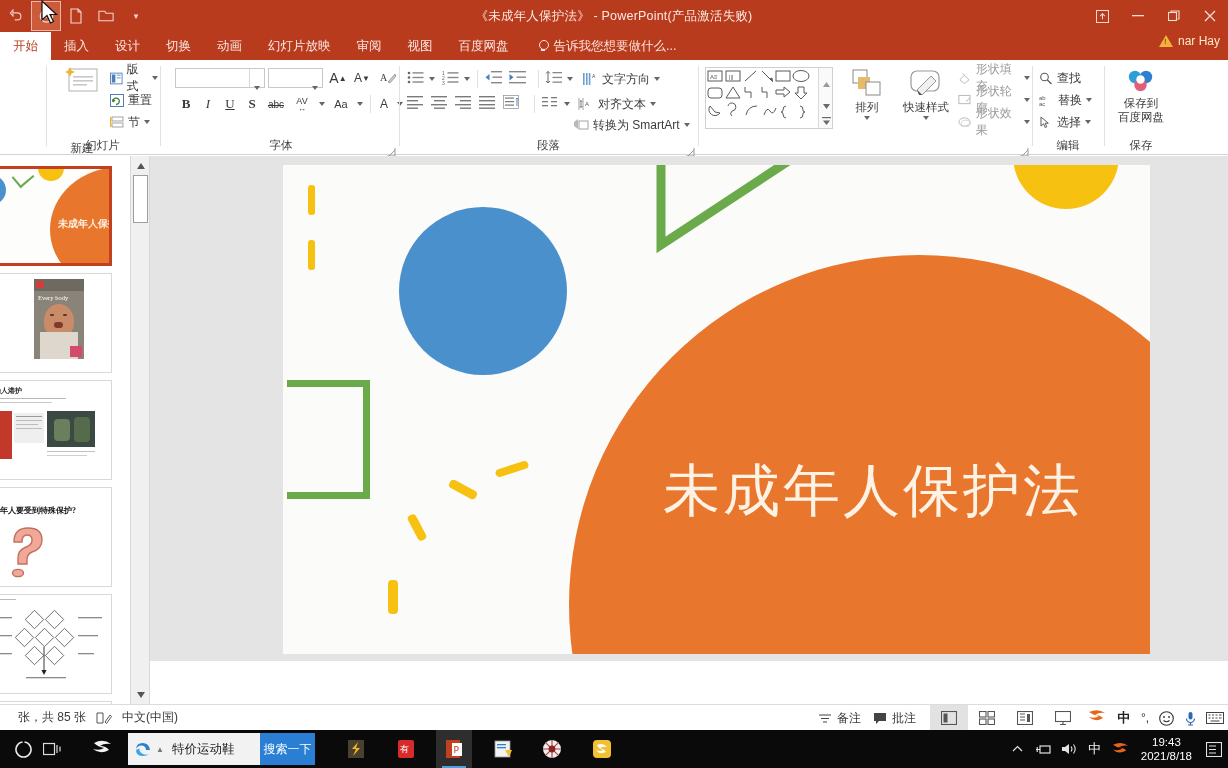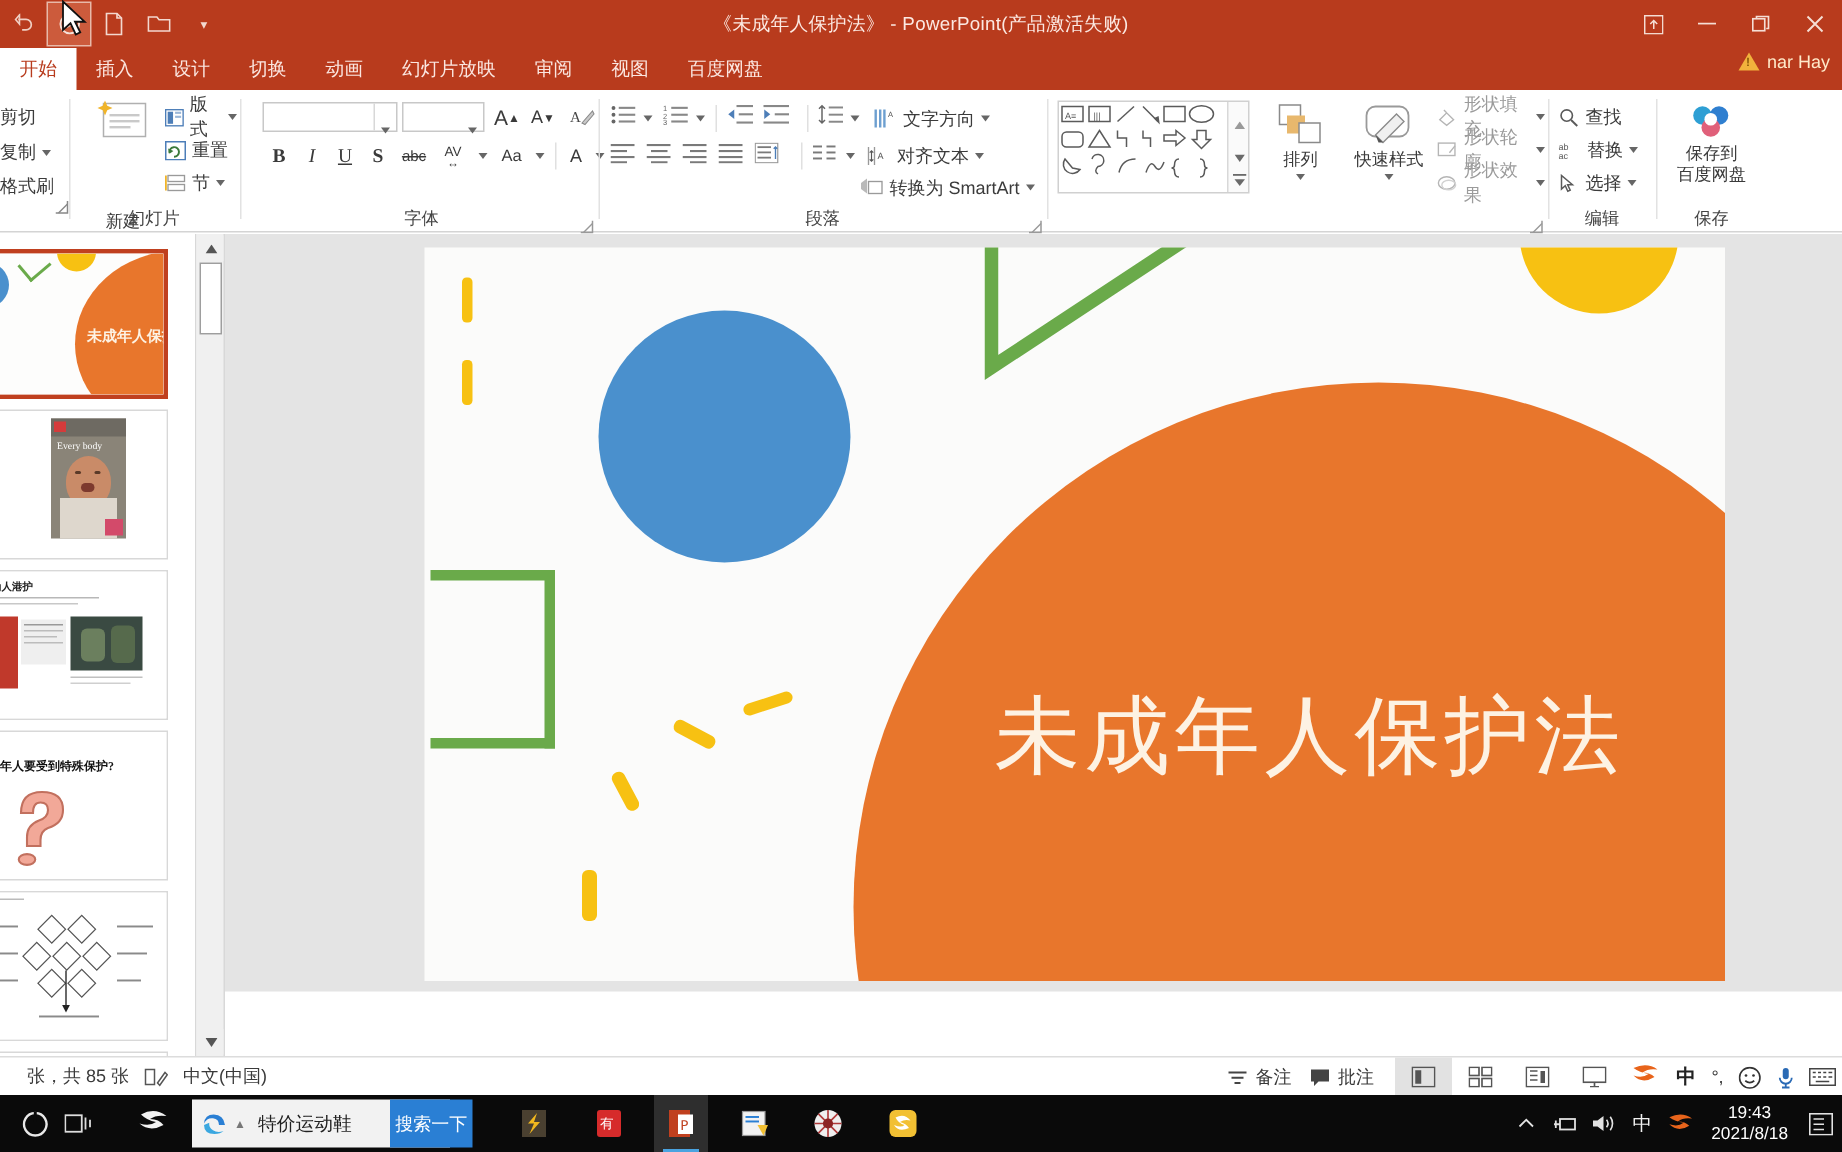--- a/index.html
+++ b/index.html
@@ -180,49 +180,33 @@
     <div class="tabs">
       <div class="tab active">开始</div>
       <div class="tab">插入</div>
       <div class="tab">设计</div>
       <div class="tab">切换</div>
       <div class="tab">动画</div>
       <div class="tab">幻灯片放映</div>
       <div class="tab">审阅</div>
       <div class="tab">视图</div>
       <div class="tab">百度网盘</div>
+      <div class="tellme">
+        <span class="bulb"></span>
+        <span>告诉我您想要做什么...</span>
+      </div>
     </div>
   </div>
   <div class="userinfo">
     <span class="warn-tri"></span>
     <span>nar Hay</span>
   </div>
 
   <div class="ribbon">
 
-    <div class="rgroup" style="left:0;width:46px;">
-      <div style="position:absolute;left:0;top:7px;">
-        <div class="clip-item">
-          <span>剪切</span>
-        </div>
-        <div class="clip-item">
-          <span>复制</span>
-          <span class="caret"></span>
-        </div>
-        <div class="clip-item">
-          <span>格式刷</span>
-        </div>
-      </div>
-      <div class="dlg-launch" style="right:0;bottom:16px;">
-        <svg width="9" height="9" viewBox="0 0 9 9">
-            <path d="M0 8 h8 V0" fill="none" stroke="#888" stroke-width="1"></path>
-            <path d="M2 8 L8 2" stroke="#888" stroke-width="1"></path>
-          </svg>
-      </div>
-    </div>
     <div class="rdiv" style="left:46px;"></div>
 
     <div class="rgroup" style="left:47px;width:111px;">
       <div class="bigbtn" style="position:absolute;left:9px;top:5px;width:52px;gap:44px;">
         <svg width="42" height="32" viewBox="0 0 42 32">
           <rect x="8" y="4" width="28" height="22" fill="#fff" stroke="#b0b0b0" stroke-width="1"></rect>
           <rect x="12" y="11" width="20" height="1.6" fill="#c9c9c9"></rect>
           <rect x="12" y="15" width="20" height="1.6" fill="#c9c9c9"></rect>
           <rect x="12" y="19" width="14" height="1.6" fill="#c9c9c9"></rect>
           <path d="M9 2 l1.5 3.5 L14 7 l-3.5 1.5 L9 12 L7.5 8.5 L4 7 l3.5 -1.5 z" fill="#f0b429"></path>

